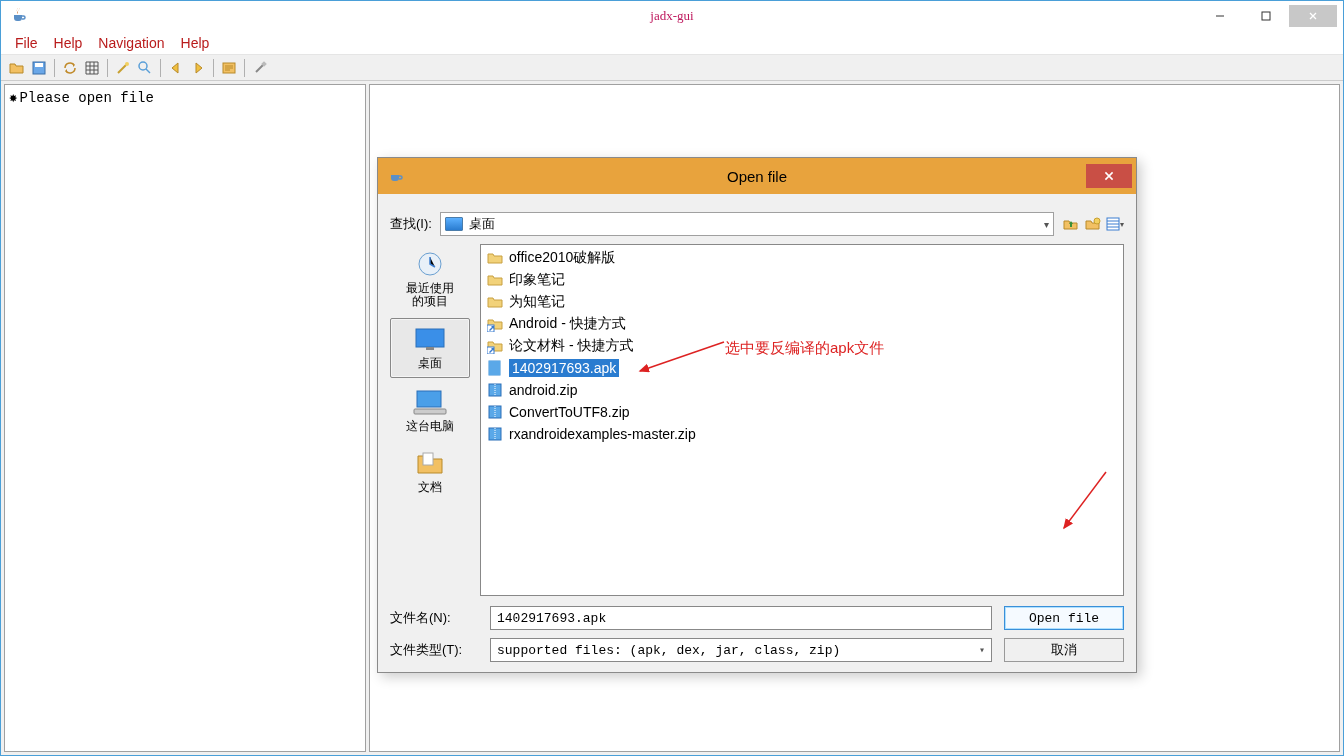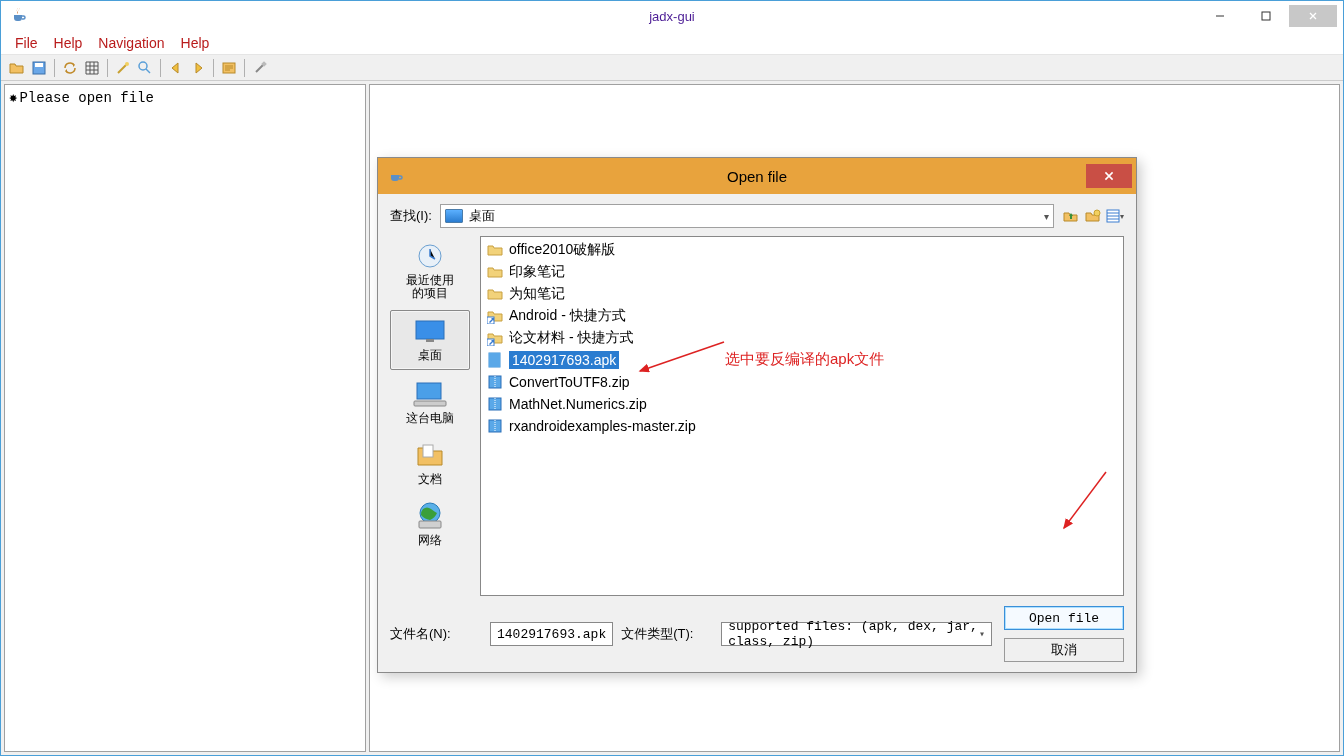--- a/index.html
+++ b/index.html
@@ -2,21 +2,21 @@
 <html><head>
 <meta charset="utf-8">
 <style>
 * { box-sizing: border-box; margin: 0; padding: 0; }
 body { font-family: 'Segoe UI', Tahoma, sans-serif; font-size: 13px; background: #fff; width: 1344px; height: 756px; overflow: hidden; position: relative; }
 
 
 .main-window { width: 1344px; height: 756px; border: 1px solid #4a9fd8; display: flex; flex-direction: column; background: #f0f0f0; }
 .titlebar { height: 30px; background: #fff; display: flex; align-items: center; padding: 0 6px; position: relative; }
 .titlebar .java-icon { width: 18px; height: 18px; margin-left: 4px; }
-.titlebar .title { position: absolute; left: 50%; transform: translateX(-50%); color: #4c1d95; font-size: 13px; }
+.titlebar .title { position: absolute; left: 50%; transform: translateX(-50%); color: #be185d; font-size: 13px; font-family: Liberation Serif, serif; }
 .titlebar .win-controls { margin-left: auto; display: flex; }
 .titlebar .win-btn { width: 46px; height: 22px; display: flex; align-items: center; justify-content: center; font-size: 12px; color: #333; cursor: default; }
 .titlebar .win-btn.close { background: #c8c8c8; color: #fff; width: 48px; }
 .titlebar .win-btn svg { width: 10px; height: 10px; }
 
 .menubar { height: 24px; background: #fff; display: flex; align-items: center; padding: 0 8px; gap: 4px; border-bottom: 1px solid #e5e5e5; }
 .menubar span { padding: 2px 6px; color: #b91c1c; font-size: 14px; }
 
 .toolbar { height: 26px; background: #f0f0f0; display: flex; align-items: center; padding: 2px 6px; gap: 2px; border-bottom: 1px solid #ccc; }
 .toolbar .tb-item { width: 20px; height: 20px; display: flex; align-items: center; justify-content: center; }
@@ -29,21 +29,21 @@
 .mainpanel { flex: 1; background: #fff; border: 1px solid #a0a0a0; position: relative; }
 
 
 .dialog { position: absolute; left: 377px; top: 157px; width: 760px; height: 516px; background: #f0f0f0; border: 1px solid #8a8a8a; box-shadow: 4px 4px 12px rgba(0,0,0,0.2); }
 .dlg-titlebar { height: 36px; background: #e8a33d; display: flex; align-items: center; padding: 0 4px; position: relative; }
 .dlg-titlebar .java-icon { width: 18px; height: 18px; margin-left: 6px; }
 .dlg-titlebar .dlg-title { position: absolute; left: 50%; transform: translateX(-50%); color: #000; font-size: 15px; }
 .dlg-titlebar .dlg-close { margin-left: auto; width: 46px; height: 24px; background: #c94f45; color: #fff; display: flex; align-items: center; justify-content: center; }
 
 .dlg-body { padding: 10px 12px; display: flex; flex-direction: column; height: calc(100% - 36px); }
-.lookup-row { display: flex; align-items: center; gap: 8px; margin-bottom: 8px; }
+.lookup-row { display: flex; align-items: center; gap: 8px; margin-bottom: 8px; margin-top: 8px; }
 .lookup-label { font-size: 13px; }
 .lookup-select { flex: 1; height: 24px; border: 1px solid #a0a0a0; background: #fff; display: flex; align-items: center; padding: 0 4px; gap: 6px; position: relative; }
 .lookup-select .mon-icon { width: 18px; height: 14px; background: linear-gradient(#5bb0ff,#2a7cd0); border: 1px solid #4a7caa; border-radius: 1px; }
 .lookup-select .dd-arrow { margin-left: auto; color: #555; font-size: 10px; }
 .lookup-icons { display: flex; gap: 4px; }
 .lookup-icons .ic { width: 18px; height: 18px; display: flex; align-items: center; justify-content: center; }
 
 .browser-row { flex: 1; display: flex; gap: 10px; min-height: 0; }
 .places { width: 80px; display: flex; flex-direction: column; gap: 4px; }
 .place { display: flex; flex-direction: column; align-items: center; padding: 4px 2px 6px; gap: 2px; border-radius: 2px; }
@@ -52,32 +52,32 @@
 .place .plabel { font-size: 12px; text-align: center; line-height: 1.1; }
 
 .file-list { flex: 1; background: #fff; border: 1px solid #888; overflow: auto; padding: 2px 0; }
 .file-item { display: flex; align-items: center; height: 22px; padding: 0 6px; gap: 6px; font-size: 14px; }
 .file-item.selected { }
 .file-item.selected .fname { background: #2a7cd0; color: #fff; padding: 1px 3px; }
 .fic { width: 16px; height: 16px; display: flex; align-items: center; justify-content: center; }
 .fname { }
 
 .bottom-rows { margin-top: 10px; display: flex; gap: 12px; }
-.bottom-left { flex: 1; display: flex; flex-direction: row; gap: 8px; }
+.bottom-left { flex: 1; display: flex; flex-direction: column; gap: 8px; }
 .bottom-right { width: 120px; display: flex; flex-direction: column; gap: 8px; }
 .fr { display: flex; align-items: center; gap: 10px; }
 .fr label { width: 90px; font-size: 13px; }
 .fr .inp { flex: 1; height: 24px; border: 1px solid #888; background: #fff; padding: 0 6px; font-family: 'Courier New', monospace; font-size: 13px; display: flex; align-items: center; }
 .fr .sel { flex: 1; height: 24px; border: 1px solid #888; background: #fff; padding: 0 6px; font-family: 'Courier New', monospace; font-size: 13px; display: flex; align-items: center; position: relative; }
 .fr .sel .dd-arrow { margin-left: auto; color: #555; font-size: 10px; }
 .dlg-btn { height: 24px; border: 1px solid #3a8fd8; background: #f5faff; font-family: 'Courier New', monospace; font-size: 13px; display: flex; align-items: center; justify-content: center; box-shadow: inset 0 0 0 1px #aee0ff; }
 .dlg-btn.cancel { border: 1px solid #999; background: #f0f0f0; box-shadow: none; }
 
 
-.annotation { position: absolute; left: 725px; top: 350px; color: #d22; font-size: 15px; pointer-events: none; }
+.annotation { position: absolute; left: 725px; top: 339px; color: #d22; font-size: 15px; pointer-events: none; }
 .arrow1 { position: absolute; pointer-events: none; }
 .arrow2 { position: absolute; pointer-events: none; }
 
 
 .java-cup { width: 16px; height: 16px; }
 </style>
 </head>
 <body>
 
 <div class="main-window">
@@ -270,30 +270,20 @@
         </div>
         <div class="place">
           <div class="pic">
               <svg width="34" height="30">
                 <path fill="#f2c063" stroke="#b88a2a" d="M5 8h8l2 3h14v14H5z"></path>
                 <rect x="10" y="5" width="10" height="12" fill="#fff" stroke="#aaa"></rect>
               </svg>
             </div>
           <div class="plabel">文档</div>
         </div>
-        <div class="place">
-          <div class="pic">
-              <svg width="34" height="30">
-                <circle cx="17" cy="12" r="10" fill="#5ab0e8" stroke="#2a7cb8"></circle>
-                <path fill="#3a9f3a" d="M10 8q4-3 8 0t6 4q-2 5-7 7-6-1-9-5 0-4 2-6z"></path>
-                <rect x="6" y="20" width="22" height="7" rx="1" fill="#d0d0d0" stroke="#888"></rect>
-              </svg>
-            </div>
-          <div class="plabel">网络</div>
-        </div>
       </div>
 
       <div class="file-list" id="file-list">
           <div class="file-item">
             <span class="fic">
               <svg width="16" height="16">
                 <path fill="#f2d27a" stroke="#c8a040" d="M1 4h5l1 2h8v7H1z"></path>
               </svg>
             </span>
             <span class="fname">office2010破解版</span>
@@ -343,30 +333,30 @@
             </span>
             <span class="fname">1402917693.apk</span>
           </div>
           <div class="file-item">
             <span class="fic">
               <svg width="16" height="16">
                 <rect x="2" y="2" width="12" height="12" fill="#5aa8e8" stroke="#2a6fb8"></rect>
                 <path stroke="#fff" d="M8 2v12" stroke-dasharray="1 1"></path>
               </svg>
             </span>
-            <span class="fname">ConvertToUTF8.zip</span>
+            <span class="fname">android.zip</span>
           </div>
           <div class="file-item">
             <span class="fic">
               <svg width="16" height="16">
                 <rect x="2" y="2" width="12" height="12" fill="#5aa8e8" stroke="#2a6fb8"></rect>
                 <path stroke="#fff" d="M8 2v12" stroke-dasharray="1 1"></path>
               </svg>
             </span>
-            <span class="fname">MathNet.Numerics.zip</span>
+            <span class="fname">ConvertToUTF8.zip</span>
           </div>
           <div class="file-item">
             <span class="fic">
               <svg width="16" height="16">
                 <rect x="2" y="2" width="12" height="12" fill="#5aa8e8" stroke="#2a6fb8"></rect>
                 <path stroke="#fff" d="M8 2v12" stroke-dasharray="1 1"></path>
               </svg>
             </span>
             <span class="fname">rxandroidexamples-master.zip</span>
           </div>

